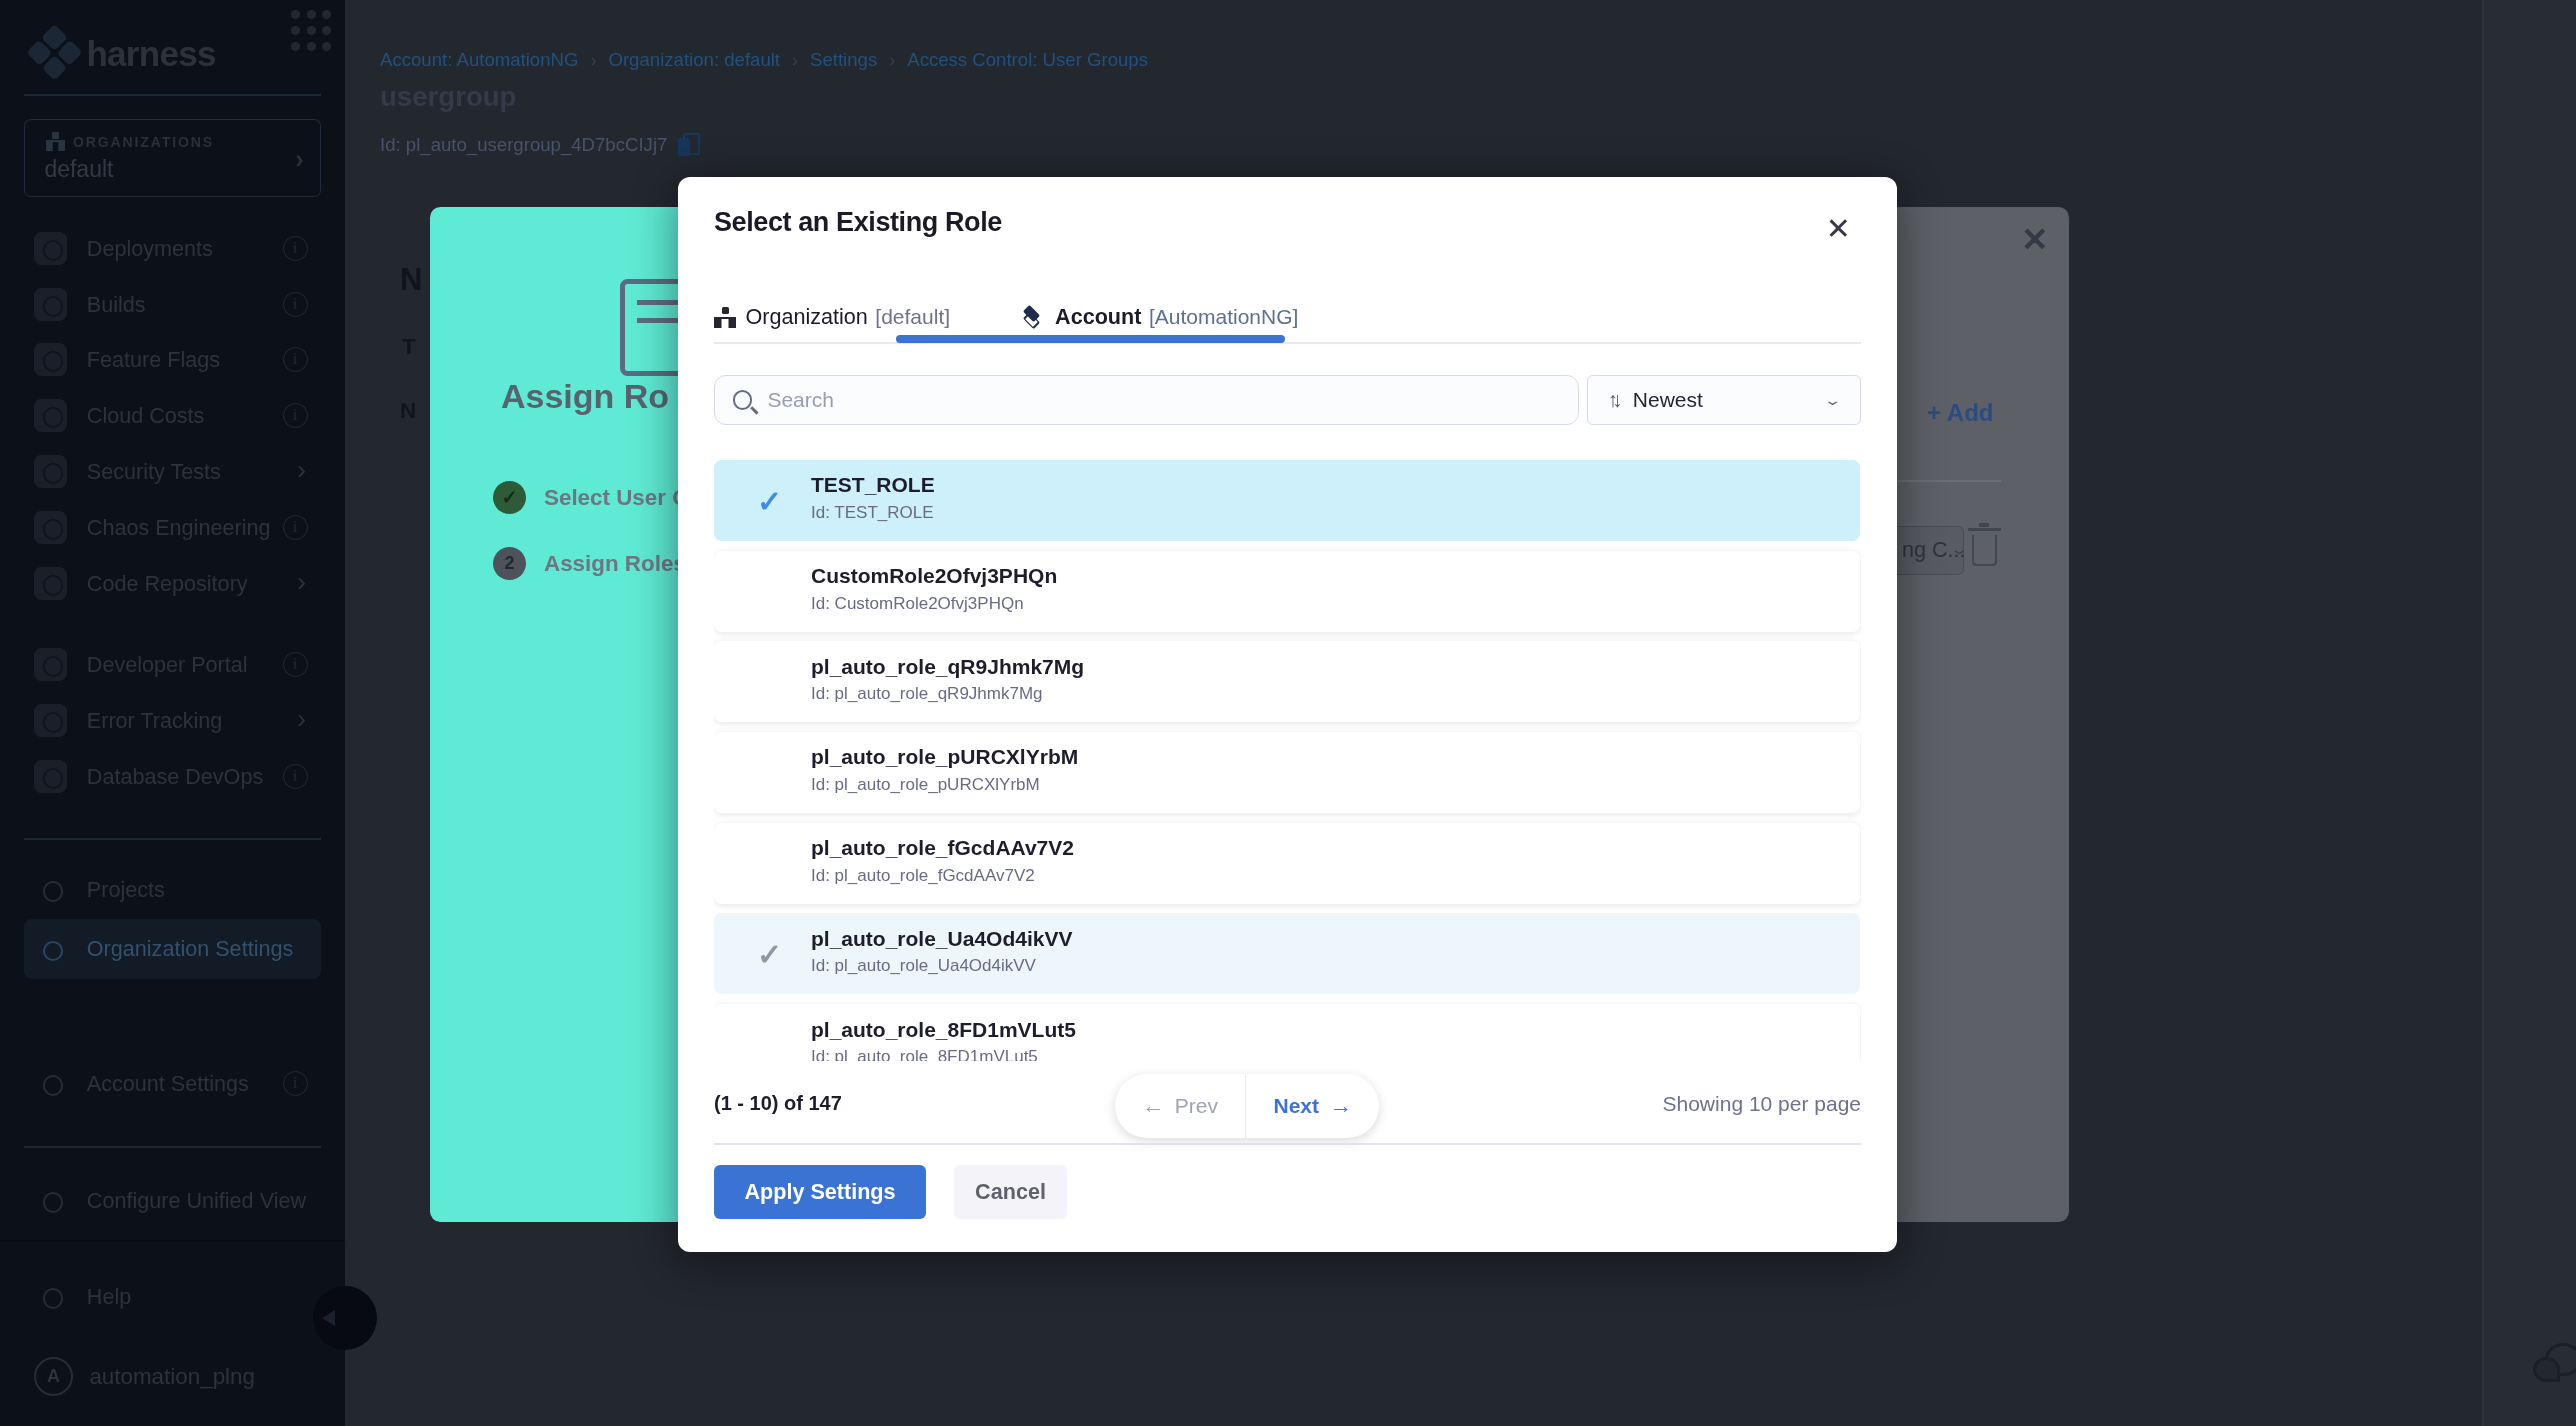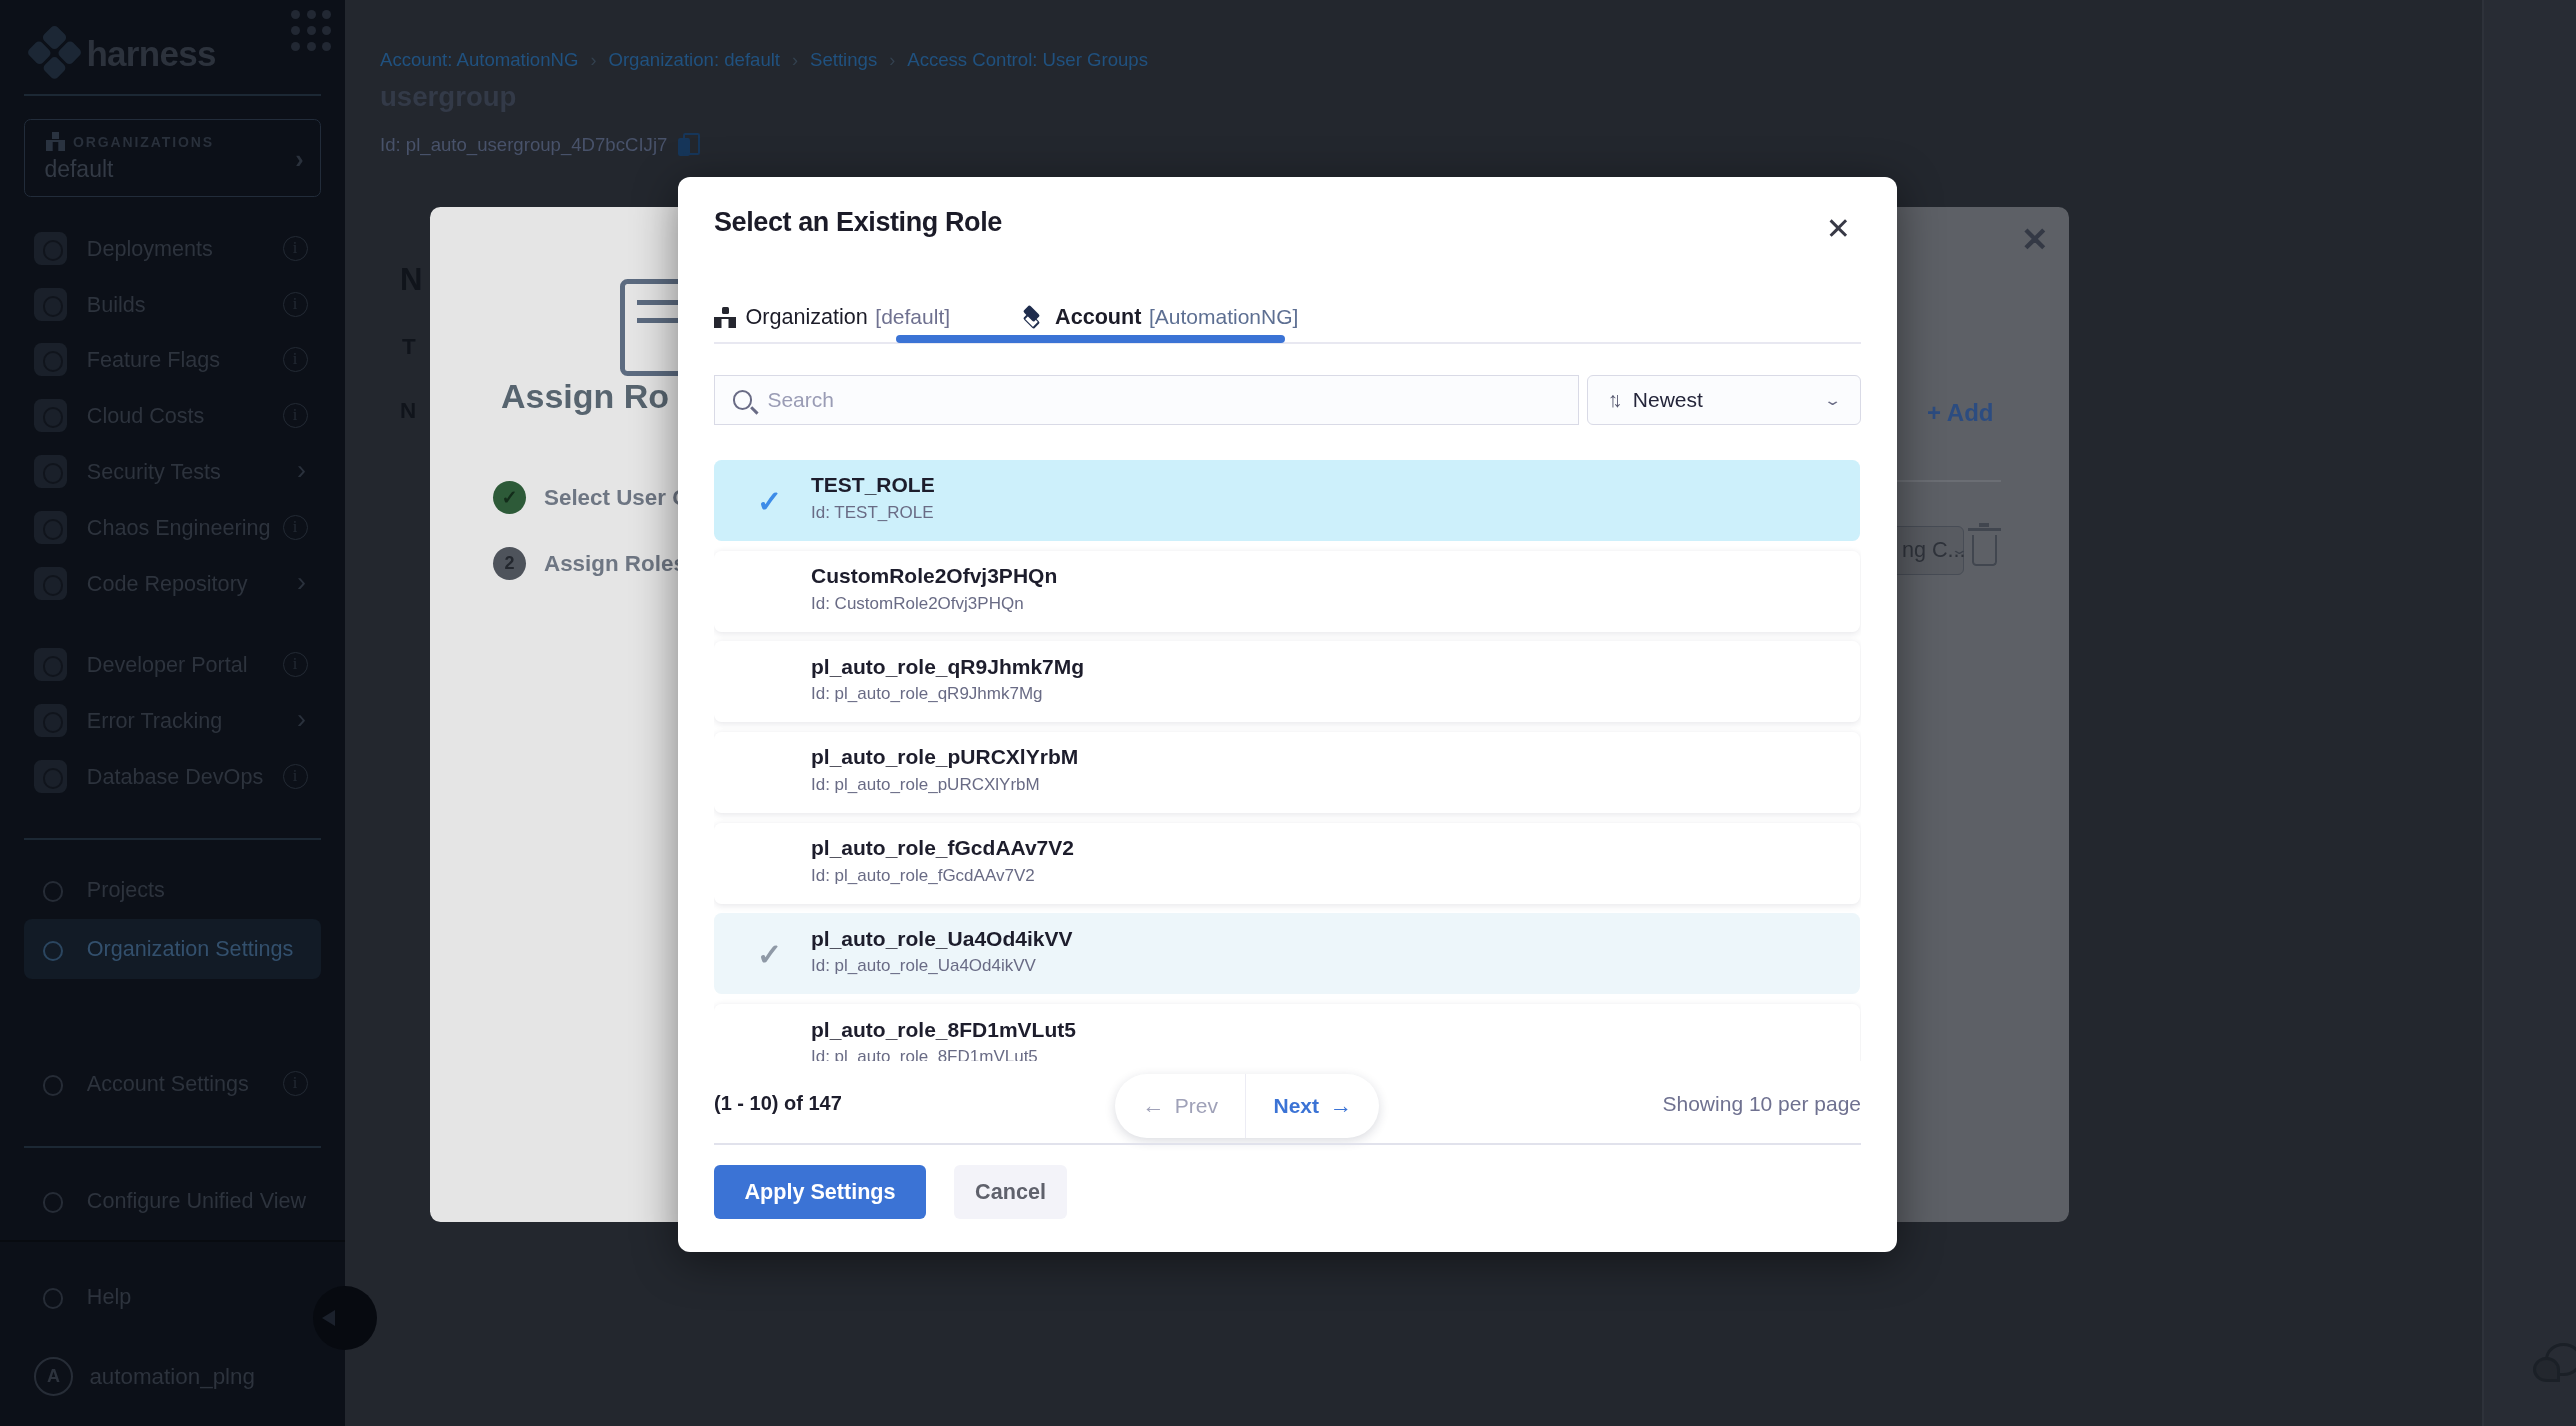--- a/index.html
+++ b/index.html
@@ -56,21 +56,21 @@
   .copy-ic:before { content:""; position:absolute; left:0; top:4.5px; width:12.7px; height:18px; background:#16365a; border-radius:2.2px; }
   .copy-ic:after { content:""; position:absolute; left:5.2px; top:0; width:12.7px; height:18px; border:2.2px solid #16365a; border-radius:2.2px; }
   .v-split { position:absolute; left:2482px; top:0; width:1.5px; height:1427px; background:#2e323a; z-index:1; }
   .right-strip { position:absolute; left:2484px; top:0; width:92px; height:1427px; background:#282c34; z-index:0; }
   .chat-ic { position:absolute; left:2533px; top:1343px; width:49px; height:39px; z-index:1; }
   .chat-ic:before { content:""; position:absolute; right:0; top:0; width:31px; height:27px; border:3px solid #1b2027; border-radius:50% 50% 50% 0; }
   .chat-ic:after { content:""; position:absolute; left:0; bottom:0; width:21px; height:19.4px; border:3px solid #1b2027; border-radius:50% 50% 0 50%; background:#23272e; }
 
   
   .frag { position:absolute; z-index:1; color:#10141b; font-weight:bold; }
-  #wizard-strip { position:absolute; left:430px; top:207px; width:248px; height:1015px; background:#e5e5e5; border-radius:10.4px 0 0 10.4px; overflow:hidden; z-index:2; }
+  #wizard-strip { position:absolute; left:430px; top:207px; width:248px; height:1015px; background:#5eead4; border-radius:10.4px 0 0 10.4px; overflow:hidden; z-index:2; }
   .badge-ic { position:absolute; left:190px; top:72px; width:112px; height:97px; border:5.2px solid #5c6b80; border-radius:7.5px; }
   .badge-ic:before { content:""; position:absolute; left:12px; top:16.4px; width:45px; height:0; border-top:5.2px solid #5c6b80; box-shadow:0 18px 0 #5c6b80; }
   .wiz-title { position:absolute; left:71px; top:170px; font-size:34px; font-weight:bold; color:#57646f; white-space:nowrap; }
   .step { position:absolute; left:63px; display:flex; align-items:center; }
   .step-circle { width:33px; height:33px; border-radius:50%; flex:none; position:relative; }
   .step1 .step-circle { background:#2d5a38; }
   .step1 .step-circle:after { content:"✓"; position:absolute; left:50%; top:50%; transform:translate(-50%,-52%); color:#132c1a; font-size:19.4px; font-weight:bold; }
   .step2 .step-circle { background:#4e535b; }
   .step2 .step-circle:after { content:"2"; position:absolute; left:50%; top:50%; transform:translate(-50%,-52%); color:#23272e; font-size:18px; font-weight:bold; }
   .step-lbl { margin-left:18px; font-size:22.4px; font-weight:600; color:#6e7683; white-space:nowrap; }
@@ -97,21 +97,21 @@
   .tab-active .tab-lbl { font-weight:bold; }
   .tab-active .tab-scope { color:#5d6f92; }
   .hier-ic { width:22.4px; height:21px; position:relative; }
   .hier-ic:before { content:""; position:absolute; left:7.5px; top:0; width:7.5px; height:7.5px; background:#25262f; border-radius:1.5px; }
   .hier-ic:after { content:""; position:absolute; left:0; bottom:0; width:22.4px; height:9px; border-top:2.2px solid #25262f; box-shadow:inset 7.5px 0 0 #25262f, inset -7.5px 0 0 #25262f; }
   .layers-ic { width:24px; height:22.4px; position:relative; }
   .layers-ic:before { content:""; position:absolute; left:1.5px; top:0; width:15px; height:15px; background:#1f2d4d; transform:rotate(45deg) scaleY(.62); border-radius:2.2px; }
   .layers-ic:after { content:""; position:absolute; left:1.5px; top:7.5px; width:15px; height:15px; background:transparent; border:2.2px solid #1f2d4d; transform:rotate(45deg) scaleY(.62); border-radius:2.2px; box-sizing:border-box; }
   .tab-underline { position:absolute; left:218px; top:158px; width:389px; height:8.2px; border-radius:4.5px; background:#3b73d5; }
   .tab-divider { position:absolute; left:36px; right:36px; top:165px; height:1.5px; background:#e8e8f1; }
-  .search-box { position:absolute; left:36px; top:198px; width:865px; height:50px; border:1.5px solid #d9dae6; border-radius:0; background:#fbfcfe; display:flex; align-items:center; }
+  .search-box { position:absolute; left:36px; top:198px; width:865px; height:50px; border:1.5px solid #d9dae6; border-radius:12px; background:#fbfcfe; display:flex; align-items:center; }
   .search-ic { width:19.4px; height:19.4px; border:2.6px solid #696b85; border-radius:50%; margin-left:18px; position:relative; flex:none; }
   .search-ic:after { content:""; position:absolute; left:15px; top:16.4px; width:9px; height:2.6px; background:#696b85; transform:rotate(45deg); }
   .search-input { border:none; outline:none; background:transparent; margin-left:15px; font-size:21px; color:#24253a; width:745px; font-family:"Liberation Sans", sans-serif; }
   .search-input::placeholder { color:#9a9cb5; }
   .sort-box { position:absolute; left:909px; top:198px; width:274px; height:50px; border:1.5px solid #d9dae6; border-radius:6px; background:#fbfcfe; display:flex; align-items:center; cursor:pointer; }
   .sort-ic { margin-left:19.4px; font-size:21px; color:#54566e; letter-spacing:-6px; flex:none; }
   .sort-lbl { margin-left:16.4px; font-size:21px; color:#24253a; }
   .sort-chev { position:absolute; right:18px; font-size:22.4px; color:#696b85; transform:scaleY(.62); }
   .role-list { position:absolute; left:36px; top:283px; width:1147px; height:601px; overflow:hidden; }
   .role-row { position:relative; width:1146px; height:81px; margin-bottom:9.7px; border-radius:7.5px; background:#ffffff; box-shadow:0 1.5px 6px rgba(27,30,60,.10); cursor:pointer; }

